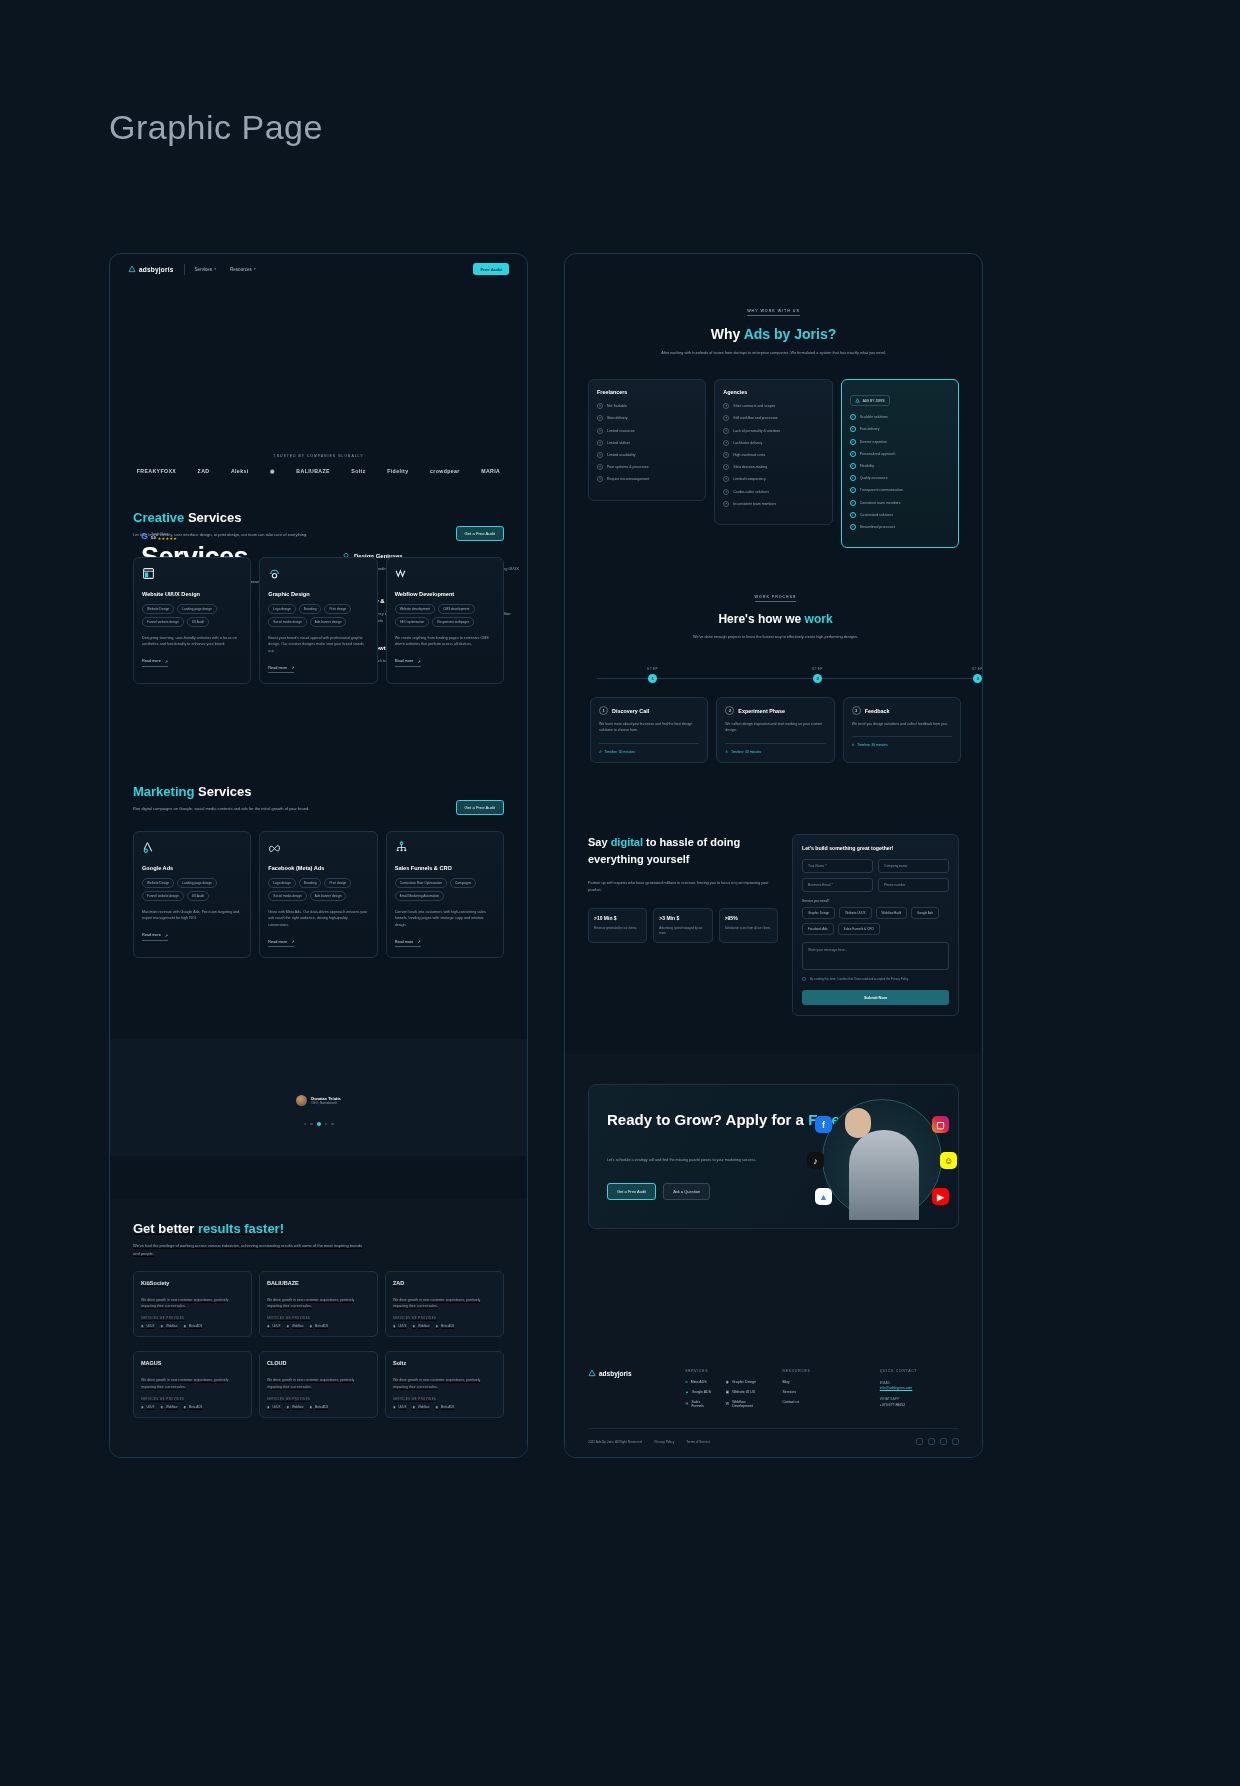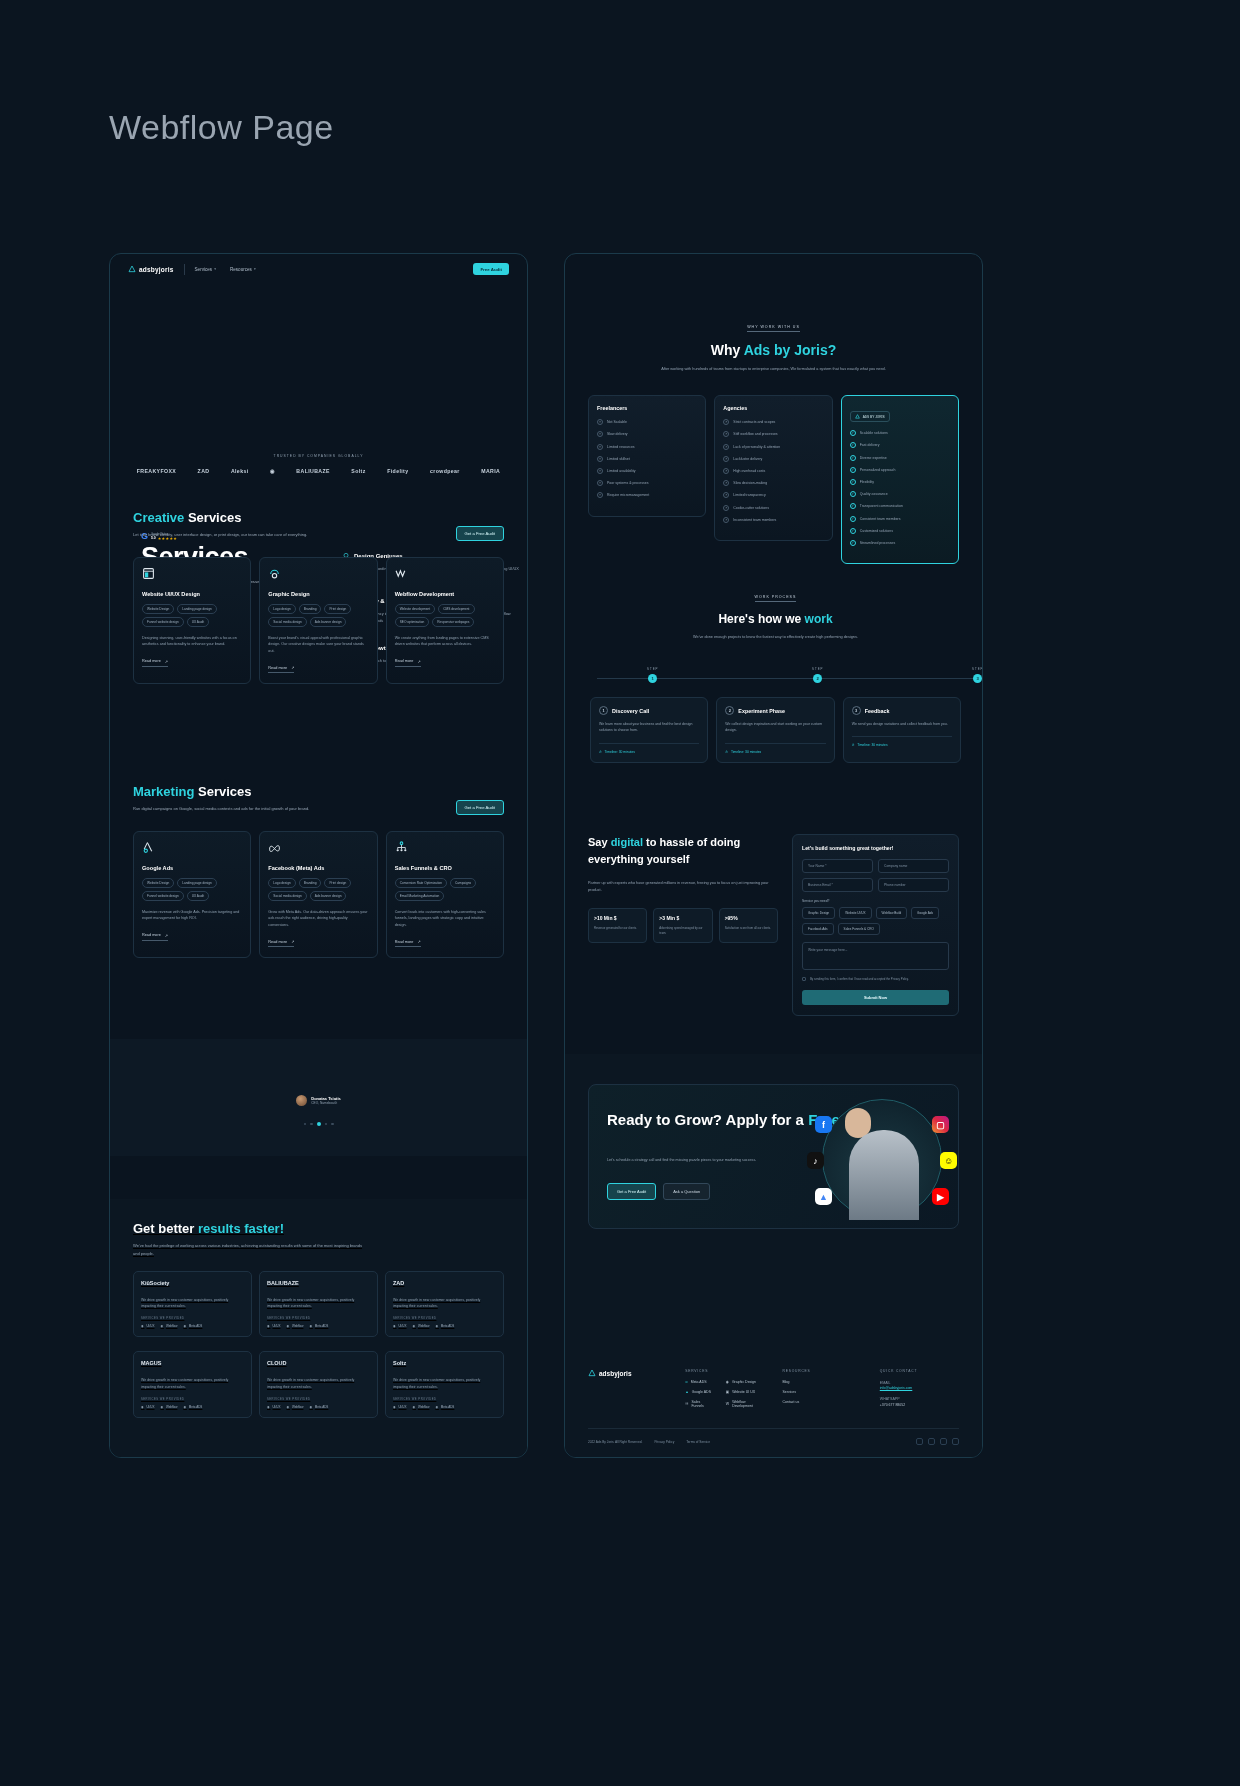--- a/index.html
+++ b/index.html
@@ -96,21 +96,21 @@
             background:#0c1722; padding-top:22px;text-decoration:underline;}
   .bcards{ display:flex; gap:7px; margin:14px 23px 0; }
   .bcard{ flex:1; border:1px solid #1d3142; border-radius:5px; padding:8px 7px; background:#0e1b27;}
   .bc-logo{ font-size:5.5px; color:#e3eaf1; font-weight:bold; margin-bottom:7px; height:10px;}
   .bc-p{ font-size:3.5px; line-height:6.2px; color:#8fa0b0;}
   .bc-lab{ margin-top:8px; font-size:2.7px; letter-spacing:.5px; color:#6f8294;}
   .bc-tags{ display:flex; gap:6px; margin-top:4px;}
   .bc-tag{ font-size:3px; color:#9fb0c0; display:flex; gap:2px; align-items:center;}
 
   
-  .why{ position:absolute; left:0; top:16px; width:100%; padding-top:44px; text-align:center;}
+  .why{ position:absolute; left:0; top:0; width:100%; padding-top:44px; text-align:center;}
   .eyebrow{ font-size:3.6px; letter-spacing:1px; color:#c6d2de; border-bottom:1px solid #55687a;
             display:inline-block; padding-bottom:2px;}
   .why-h{ margin-top:10px; font-size:14px; font-weight:bold; color:#fff;}
   .why-p{ margin:8px auto 0; width:230px; font-size:3.8px; line-height:7.2px; color:#93a3b3;}
   .cmp{ display:flex; gap:8px; margin:22px 23px 0; align-items:flex-start;}
   .cmpc{ flex:1; border:1px solid #1d3142; border-radius:6px; padding:9px 8px 11px;
          background:linear-gradient(180deg,#111e2b,#0b1621); text-align:left;}
   .cmpc.hl{ border-color:#2fd3df; background:linear-gradient(180deg,#0f2730,#0b1b23);}
   .cmp-t{ font-size:5.4px; color:#fff; font-weight:bold; margin-bottom:8px;}
   .cmp-badge{ display:inline-flex; gap:3px; align-items:center; border:1px solid #2a4f5c;
@@ -190,21 +190,21 @@
   .fh{ font-size:3.3px; letter-spacing:.8px; color:#8597a8; margin-bottom:7px;}
   .fli{ font-size:3.5px; color:#b3c1cd; margin-bottom:6px; display:flex; gap:3px; align-items:center;}
   .fbot{ margin-top:14px; padding-top:9px; border-top:1px solid #1a2a38;
          display:flex; align-items:center; gap:12px; font-size:3.2px; color:#7e90a1;}
   .socials{ margin-left:auto; display:flex; gap:5px;}
   .soc{ width:7px; height:7px; border-radius:2px; border:1px solid #2b3f52;}
 </style>
 </head>
 <body>
 
-<div class="page-title">Webflow Page</div>
+<div class="page-title">Graphic Page</div>
 
 <div class="frame frameL">
 
   <div class="nav">
     <div class="logo">
       <svg class="logo-mark" viewBox="0 0 24 24">
         <path d="M12 3 L21 20 H3 Z" fill="none" stroke="#2fd3df" stroke-width="2.4"></path>
       </svg>
       <span class="logo-text">adsbyjoris</span>
     </div>

